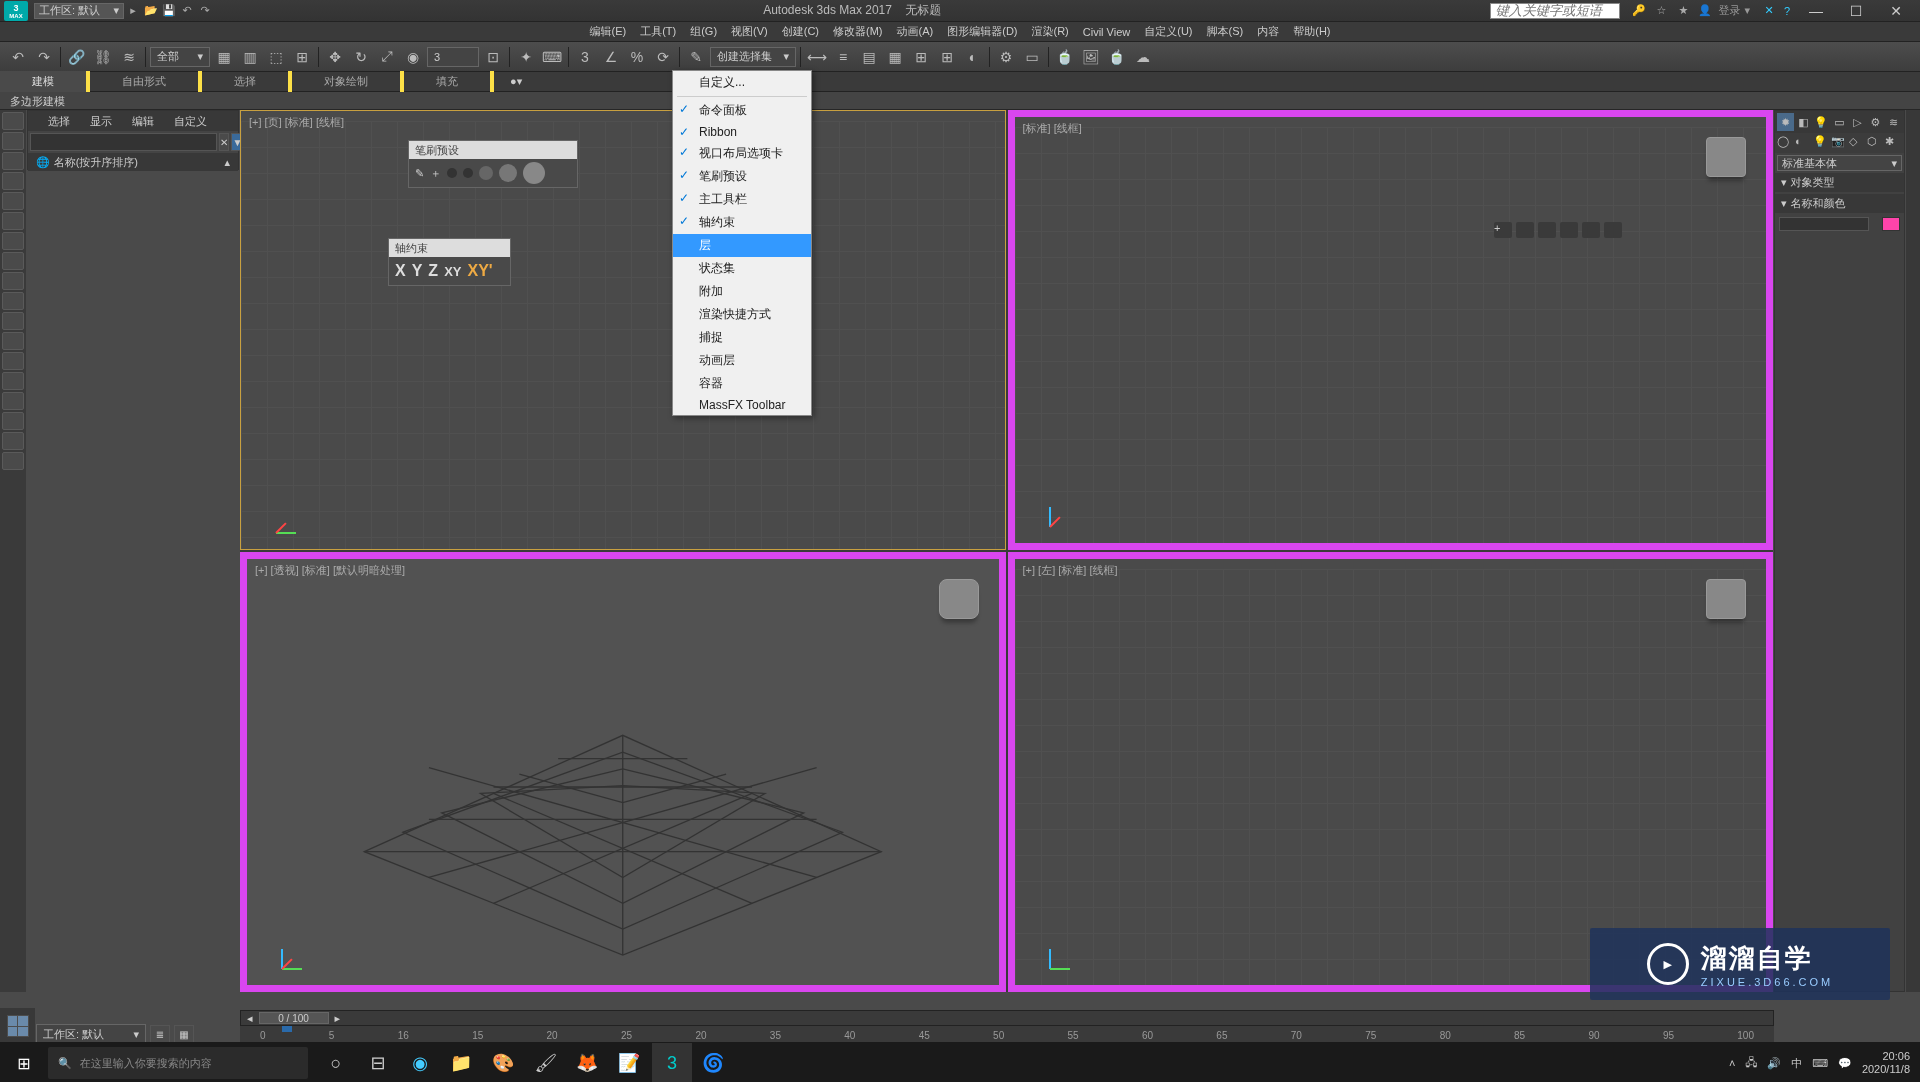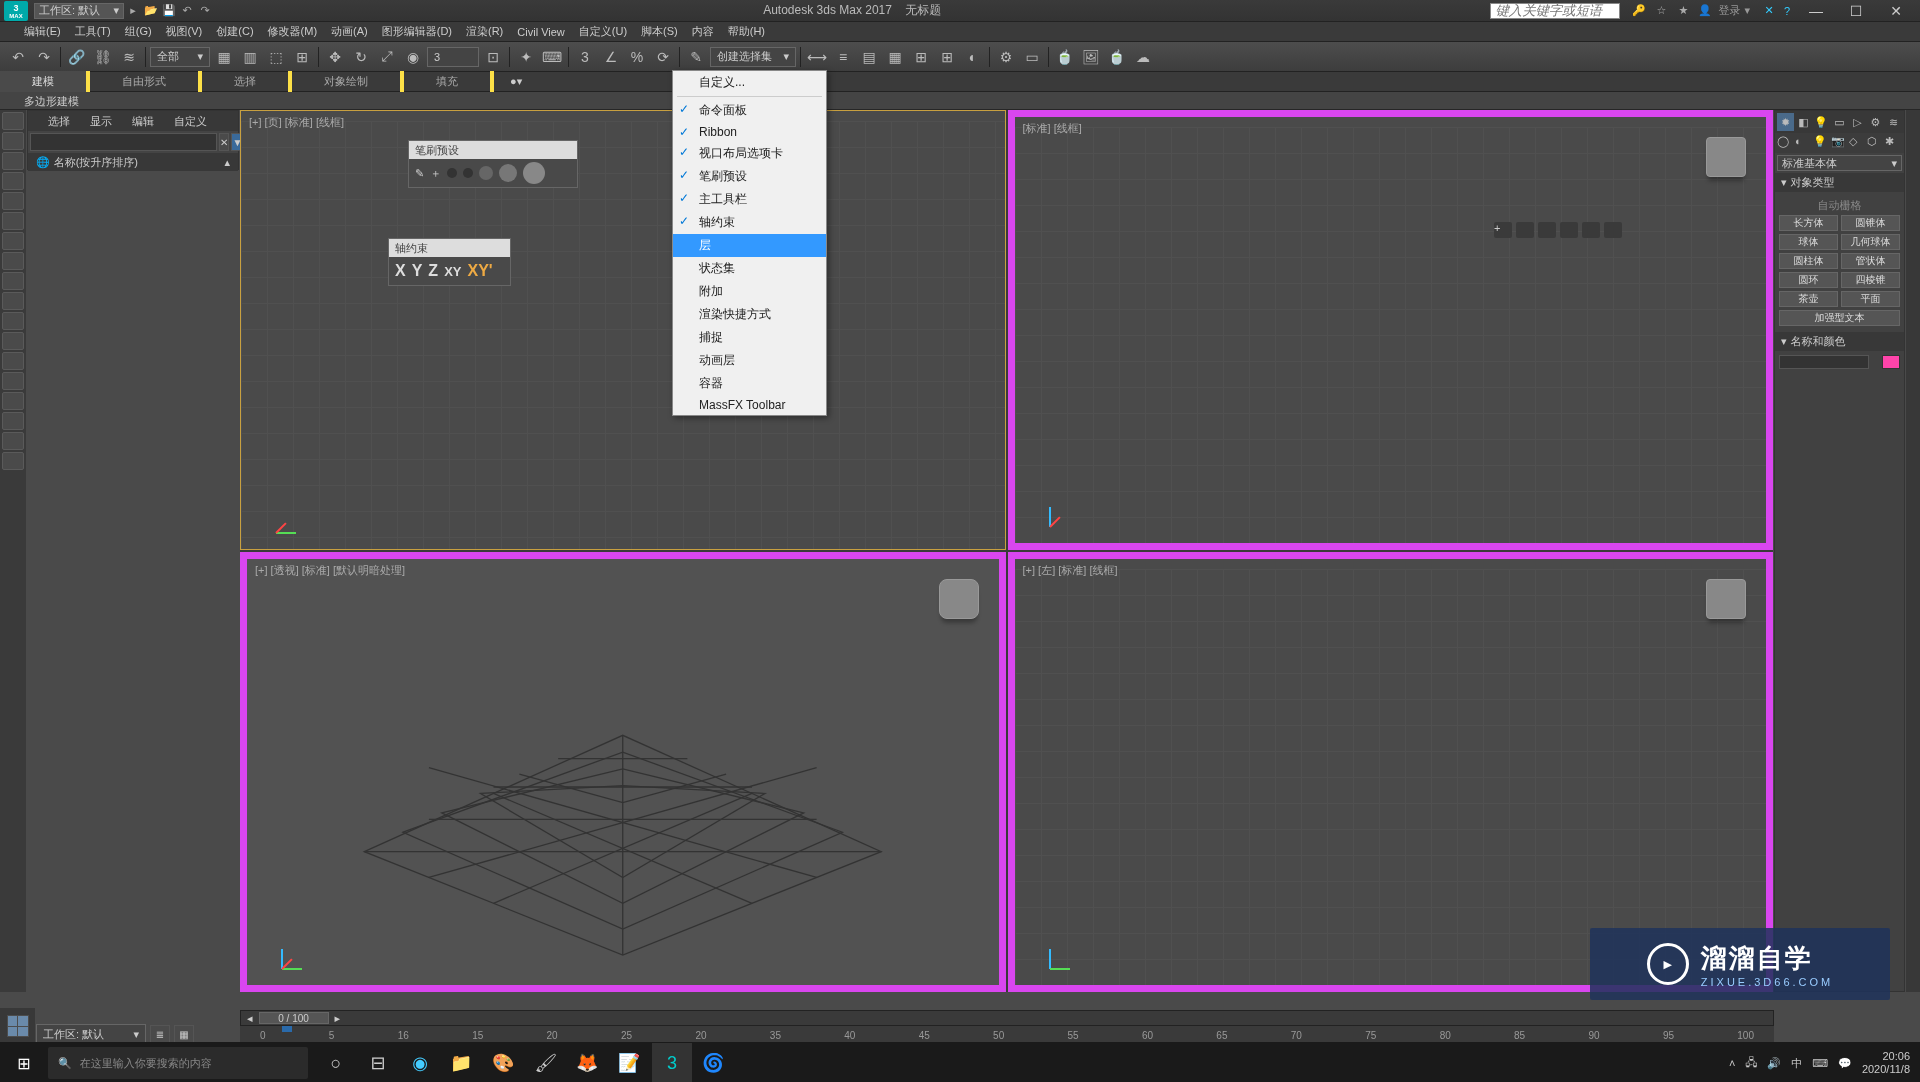--- a/index.html
+++ b/index.html
@@ -6,32 +6,32 @@
 body { background:#4a4a4a; width:1920px; height:1082px; overflow:hidden; color:#ccc; font-size:11px; user-select:none; position:relative; }
 .titlebar { height:22px; background:linear-gradient(#3a3a3a,#333); display:flex; align-items:center; padding:0 4px; border-bottom:1px solid #222; }
 .app-logo { width:24px; height:20px; background:#0aa; border-radius:2px; color:#fff; font-size:9px; display:flex; flex-direction:column; align-items:center; justify-content:center; font-weight:bold; margin-right:6px; }
 .workspace-sel { background:#555; border:1px solid #666; padding:1px 4px; width:90px; height:16px; display:flex; align-items:center; justify-content:space-between;}
 .tb-ico { width:16px; height:16px; margin:0 1px; display:inline-flex; align-items:center; justify-content:center; color:#aaa; }
 .title-text { flex:1; text-align:center; color:#bbb; font-size:12px; }
 .search-box { width:130px; height:16px; background:#fff; border:1px solid #888; color:#999; font-style:italic; padding:0 4px; }
 .user-area { display:flex; align-items:center; gap:4px; margin:0 10px; color:#999;}
 .winctl { width:40px; height:20px; display:flex; align-items:center; justify-content:center; color:#ccc; font-size:14px;}
 
-.menubar { height:20px; background:#3a3a3a; display:flex; align-items:center; padding:0 24px; gap:14px; border-bottom:1px solid #222; }
+.menubar { height:20px; background:#3a3a3a; display:flex; align-items:center; padding:0 24px; gap:14px; border-bottom:1px solid #222;justify-content:center; }
 .menubar span { color:#ccc; cursor:default; }
 
 .maintoolbar { height:30px; background:linear-gradient(#4d4d4d,#3d3d3d); display:flex; align-items:center; padding:0 6px; gap:2px; border-bottom:1px solid #222;}
 .tbtn { width:24px; height:24px; display:flex; align-items:center; justify-content:center; border:1px solid transparent; border-radius:2px; color:#bbb; font-size:14px;}
 .sep { width:1px; height:20px; background:#222; margin:0 2px;}
 .combo { background:#444; border:1px solid #666; padding:1px 6px; height:20px; display:flex; align-items:center; justify-content:space-between; color:#ccc;}
 
 .ribbon-tabs { height:20px; background:#3a3a3a; display:flex; align-items:center; border-bottom:1px solid #222;}
 .ribbon-tabs .tab { padding:3px 32px; color:#aaa; border-right:4px solid #fde047;}
 .ribbon-tabs .tab.active { background:#4a4a4a; color:#ddd;}
-.sub-ribbon { height:18px; background:#444; padding:2px 24px; color:#ccc; border-bottom:1px solid #262626;}
+.sub-ribbon { height:18px; background:#444; padding:2px 10px; color:#ccc; border-bottom:1px solid #262626;}
 
 .left-strip { position:absolute; left:0; top:110px; width:26px; bottom:90px; background:#3a3a3a; display:flex; flex-direction:column; align-items:center; gap:2px; padding-top:2px;}
 .left-strip .ico { width:22px; height:18px; background:#4a4a4a; border:1px solid #5a5a5a; border-radius:2px;}
 
 .scene-panel { position:absolute; left:27px; top:110px; width:212px; height:60px; background:#444; border:1px solid #333;}
 .scene-head { height:20px; background:#383838; display:flex; align-items:center; padding:0 20px; gap:20px; font-size:11px;}
 .scene-filter { height:22px; display:flex; align-items:center; gap:2px; padding:2px;}
 .scene-filter input { flex:1; height:18px; background:#333; border:1px solid #555; color:#ccc; padding:0 4px;}
 .fbtn { width:20px; height:18px; background:#4a4a4a; border:1px solid #555; display:flex; align-items:center; justify-content:center; font-size:10px;}
 .name-header { height:18px; background:#383838; padding:0 8px; display:flex; align-items:center; gap:4px;}
@@ -73,21 +73,21 @@
 .float-head { height:18px; background:#ddd; color:#444; padding:0 6px; display:flex; align-items:center;}
 .float-body { height:28px; background:#494949; display:flex; align-items:center; gap:6px; padding:0 6px;}
 .dot { width:10px; height:10px; border-radius:50%; background:#333;}
 .dot.b { width:14px; height:14px; background:#666;}
 .dot.c { width:18px; height:18px; background:#777;}
 .dot.d { width:22px; height:22px; background:#888;}
 
 .float-axis { position:absolute; left:388px; top:238px; width:123px; background:#444; border:1px solid #666;}
 .float-axis .body { height:28px; background:#494949; display:flex; align-items:center; gap:6px; padding:0 6px; font-size:16px; font-weight:bold; color:#ddd;}
 
-.context-menu { position:absolute; left:672px; top:70px; width:155px; background:#f0f0f0; border:1px solid #888; box-shadow:2px 2px 6px rgba(0,0,0,.4); color:#222; z-index:100;}
+.context-menu { position:absolute; left:672px; top:70px; width:140px; background:#f0f0f0; border:1px solid #888; box-shadow:2px 2px 6px rgba(0,0,0,.4); color:#222; z-index:100;}
 .context-menu .item { padding:3px 8px 3px 26px; position:relative; font-size:12px;}
 .context-menu .item.hl { background:#3399ff; color:#fff;}
 .context-menu .item .chk { position:absolute; left:6px; color:#0078d7;}
 .context-menu .divider { height:1px; background:#ccc; margin:2px 4px;}
 
 .timeslider { position:absolute; left:240px; right:146px; height:16px; background:#3a3a3a; border:1px solid #222; bottom:56px; display:flex; align-items:center;}
 .timeslider .handle { width:70px; height:12px; background:#555; border:1px solid #666; text-align:center; font-size:10px;}
 .timeline { position:absolute; left:240px; right:146px; height:20px; bottom:36px; background:#3a3a3a; display:flex; align-items:flex-start; }
 .timeline .marker { position:absolute; height:6px; width:10px; background:#2a6aaa; top:0; left:42px;}
 .timeline-labels { position:absolute; inset:4px 0 0 0; display:flex; justify-content:space-between; padding:0 20px; font-size:10px; color:#999;}
@@ -416,36 +416,20 @@
     <div class="ct">✱</div>
   </div>
   <div class="cat-combo">
       <span>标准基本体</span>
       <span>▾</span>
     </div>
   <div class="rollout-head">
       <span>▾</span>
       <span>对象类型</span>
     </div>
-  <div class="rollout-body">
-    <div class="auto-grid">自动栅格</div>
-    <div class="type-grid" id="type-grid">
-        <div class="type-btn">长方体</div>
-        <div class="type-btn">圆锥体</div>
-        <div class="type-btn">球体</div>
-        <div class="type-btn">几何球体</div>
-        <div class="type-btn">圆柱体</div>
-        <div class="type-btn">管状体</div>
-        <div class="type-btn">圆环</div>
-        <div class="type-btn">四棱锥</div>
-        <div class="type-btn">茶壶</div>
-        <div class="type-btn">平面</div>
-        <div class="type-btn" style="grid-column: 1 / -1;">加强型文本</div>
-      </div>
-  </div>
   <div class="rollout-head">
       <span>▾</span>
       <span>名称和颜色</span>
     </div>
   <div class="rollout-body">
     <input style="width: 90px; height: 14px; background: rgb(51, 51, 51); border: 1px solid rgb(85, 85, 85);">
     <div class="color-swatch"></div>
   </div>
 </div>
 <div class="right-vtoolbar"></div>

